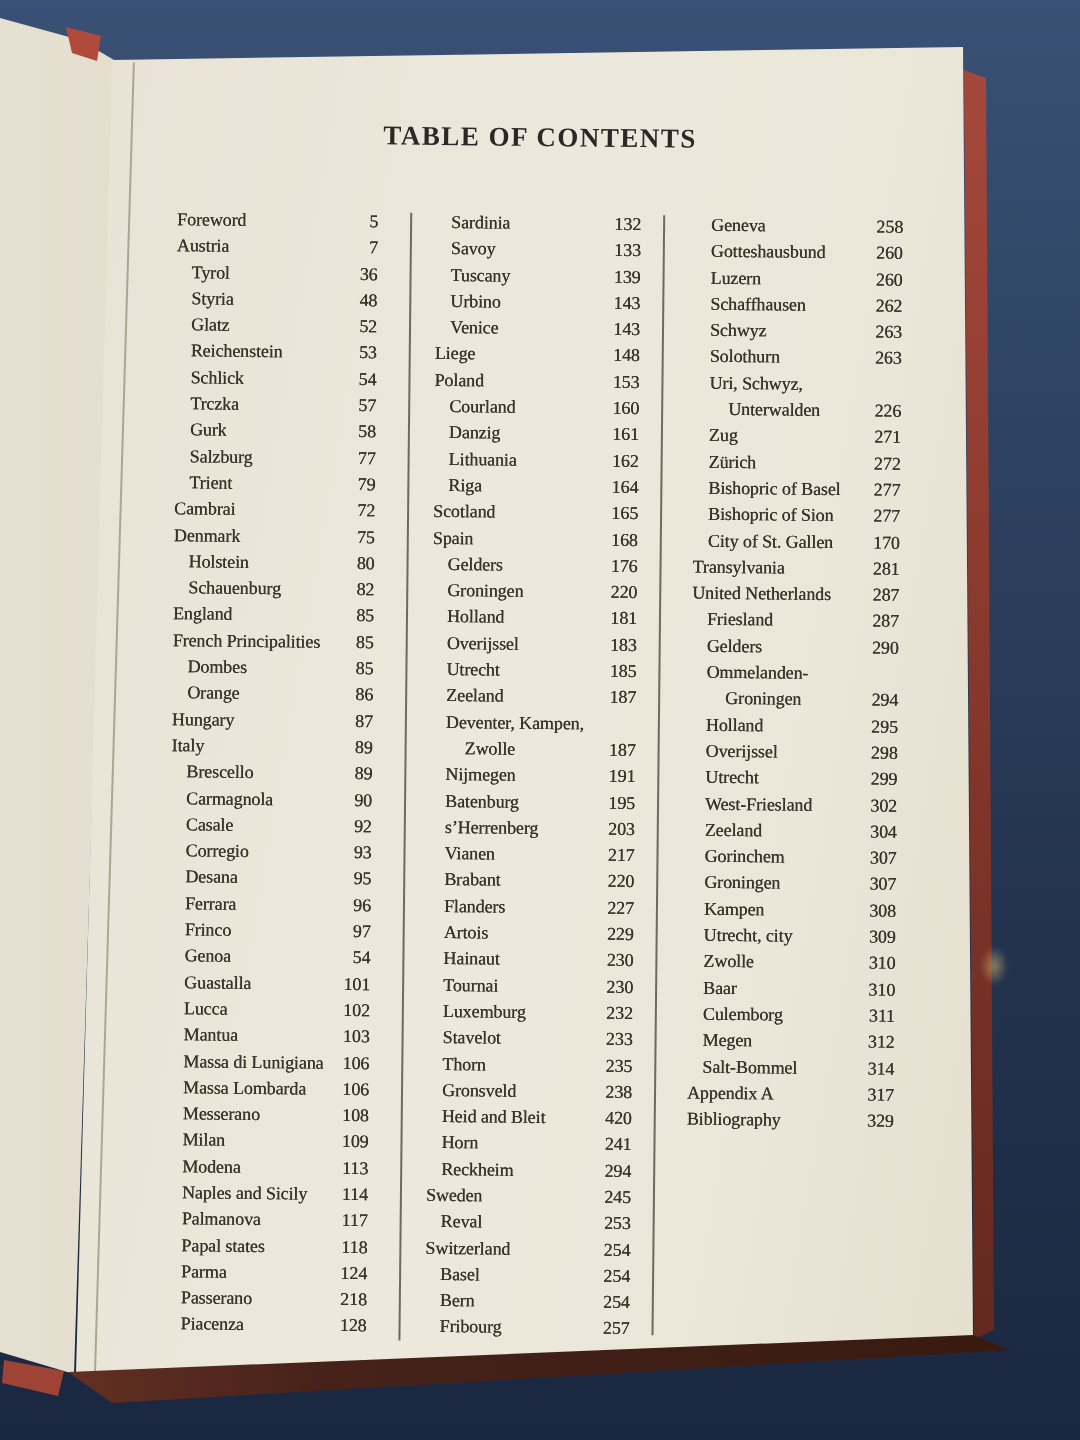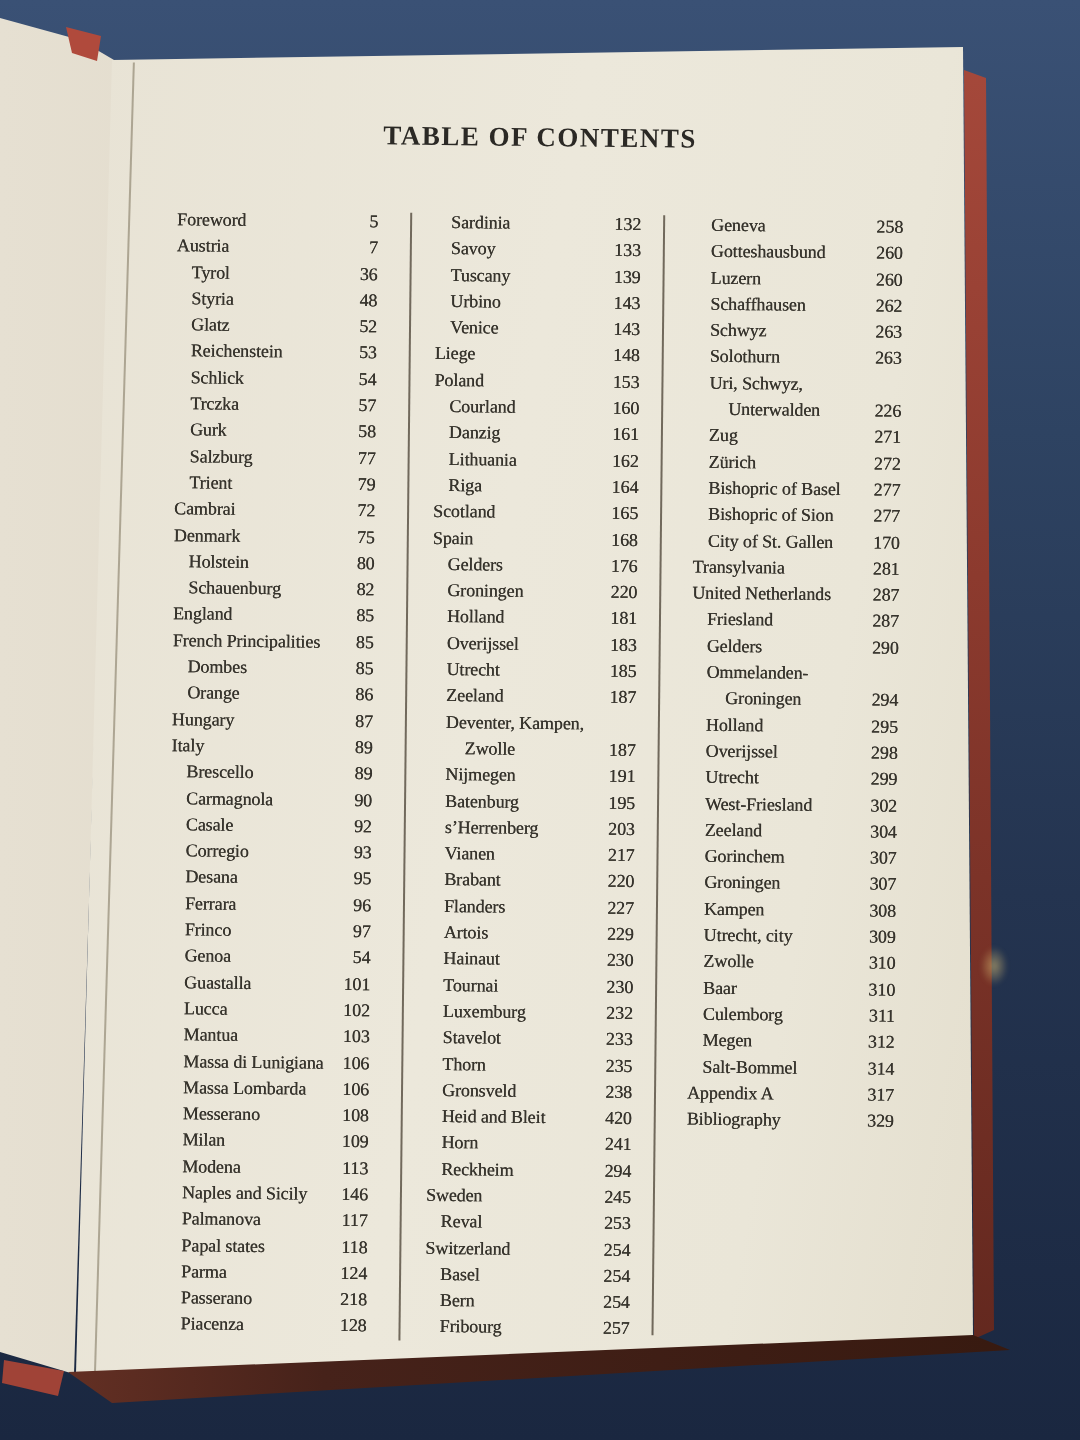--- a/index.html
+++ b/index.html
@@ -287,21 +287,21 @@
         <div class="row ind1">
           <span class="lbl">
             <div class="l1">Modena</div>
           </span>
           <span class="pg">113</span>
         </div>
         <div class="row ind1">
           <span class="lbl">
             <div class="l1">Naples and Sicily</div>
           </span>
-          <span class="pg">146</span>
+          <span class="pg">114</span>
         </div>
         <div class="row ind1">
           <span class="lbl">
             <div class="l1">Palmanova</div>
           </span>
           <span class="pg">117</span>
         </div>
         <div class="row ind1">
           <span class="lbl">
             <div class="l1">Papal states</div>

